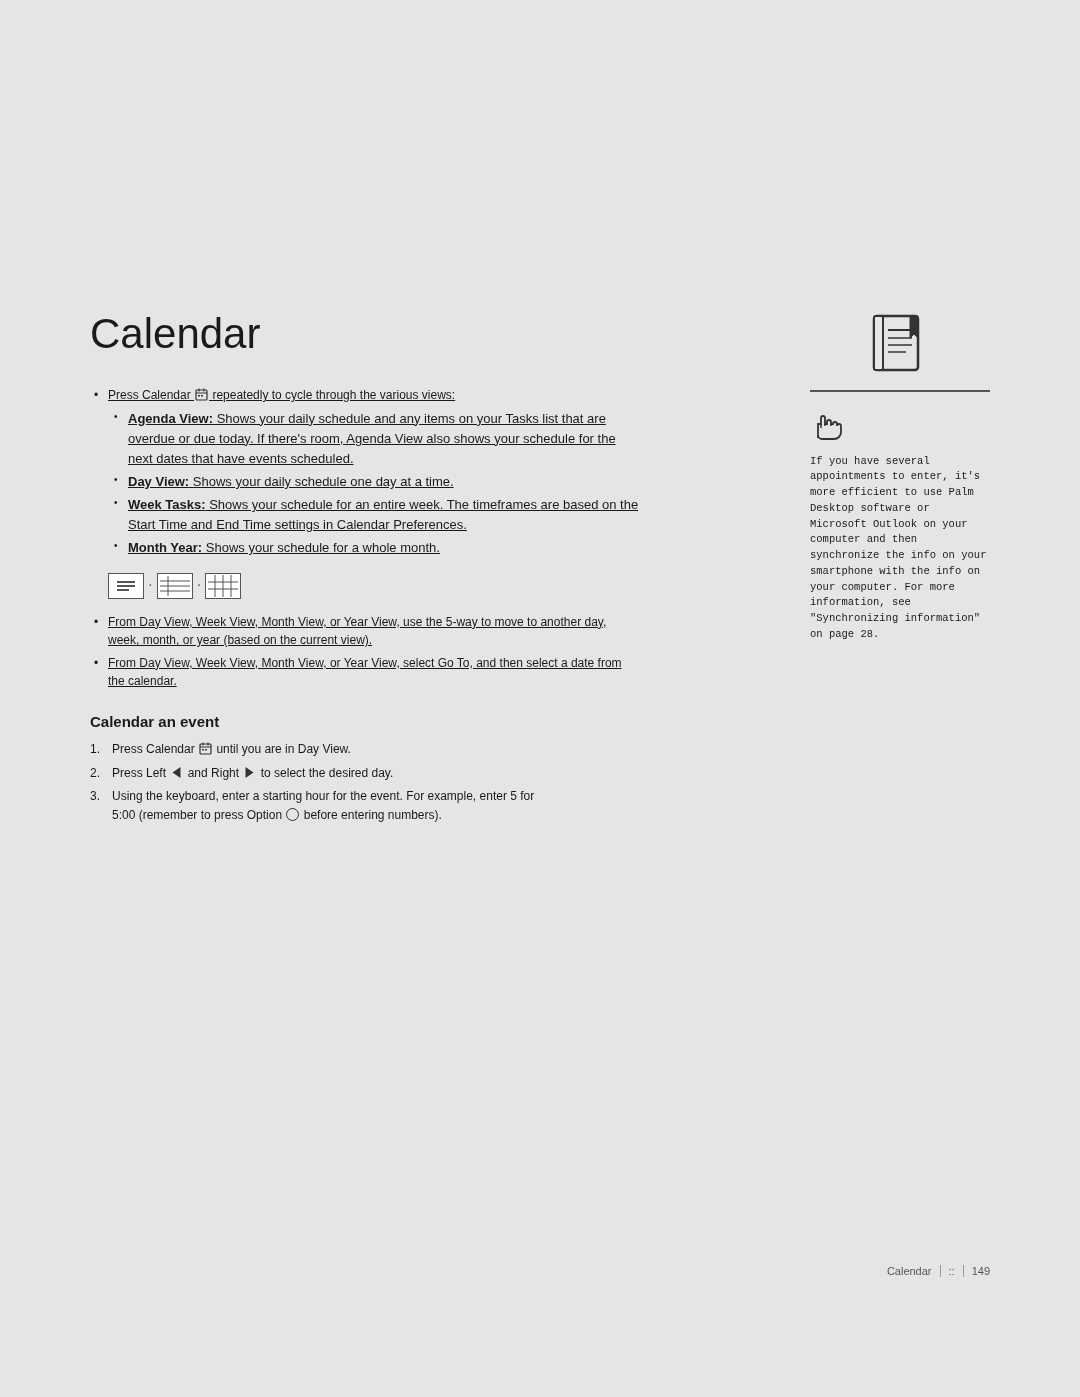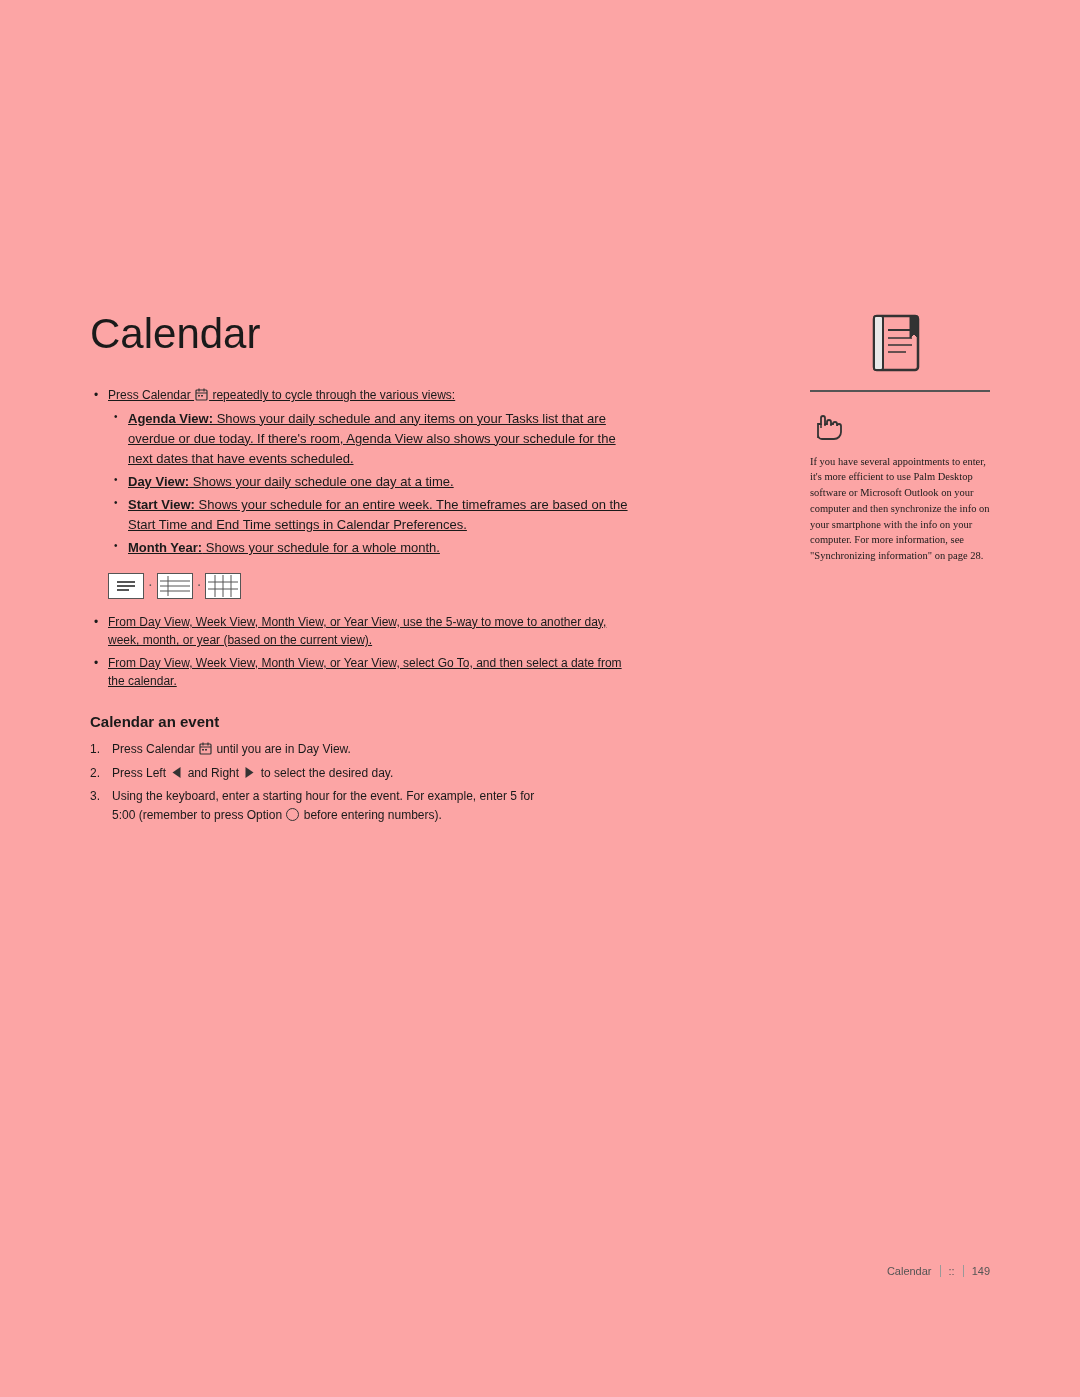--- a/index.html
+++ b/index.html
@@ -13,21 +13,21 @@
       font-family: 'Times New Roman', Times, serif;
       width: 1080px;
       min-height: 1397px;
       position: relative;
       color: #1a1a1a;
     }
 
     .page {
       width: 1080px;
       min-height: 1397px;
-      background: #fca5a5;
+      background: #e5e5e5;
       position: relative;
       padding: 0;
     }
 
     .main-content {
       position: absolute;
       left: 90px;
       top: 310px;
       width: 550px;
     }
@@ -195,21 +195,21 @@
       justify-content: flex-start;
       margin-bottom: 10px;
     }
 
     .hand-icon {
       width: 38px;
       height: 38px;
     }
 
     .sidebar-body-text {
-      font-family: Liberation Serif, serif;
+      font-family: Liberation Mono, monospace;
       font-size: 10.5px;
       line-height: 1.5;
       color: #1a1a1a;
     }
 
     
     .footer {
       position: absolute;
       bottom: 120px;
       right: 90px;
@@ -277,21 +277,21 @@
           </svg>
           repeatedly to cycle through the various views:
           <ul class="sub-bullet-list">
             <li>
               <span class="bold">Agenda View:</span> Shows your daily schedule and any items on your Tasks list that are overdue or due today. If there's room, Agenda View also shows your schedule for the next dates that have events scheduled.
             </li>
             <li>
               <span class="bold">Day View:</span> Shows your daily schedule one day at a time.
             </li>
             <li>
-              <span class="bold">Start View:</span> Shows your schedule for an entire week. The timeframes are based on the Start Time and End Time settings in Calendar Preferences.
+              <span class="bold">Week Tasks:</span> Shows your schedule for an entire week. The timeframes are based on the Start Time and End Time settings in Calendar Preferences.
             </li>
             <li>
               <span class="bold">Month Year:</span> Shows your schedule for a whole month.
             </li>
           </ul>
         </li>
       </ul>
 
       <div class="view-icons">
 

